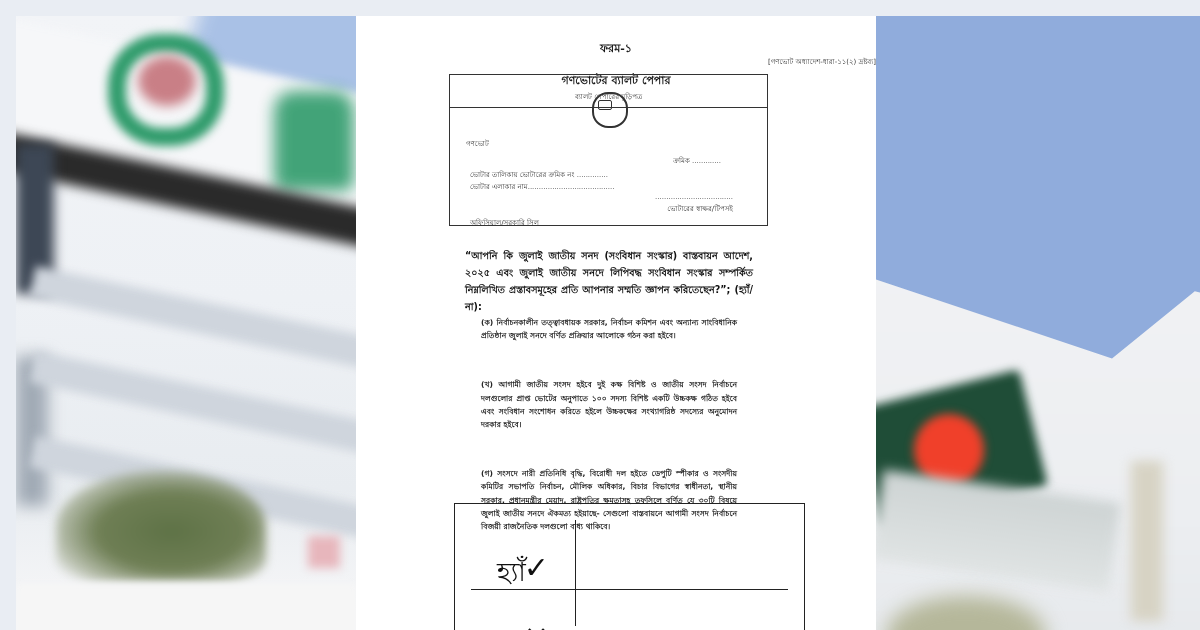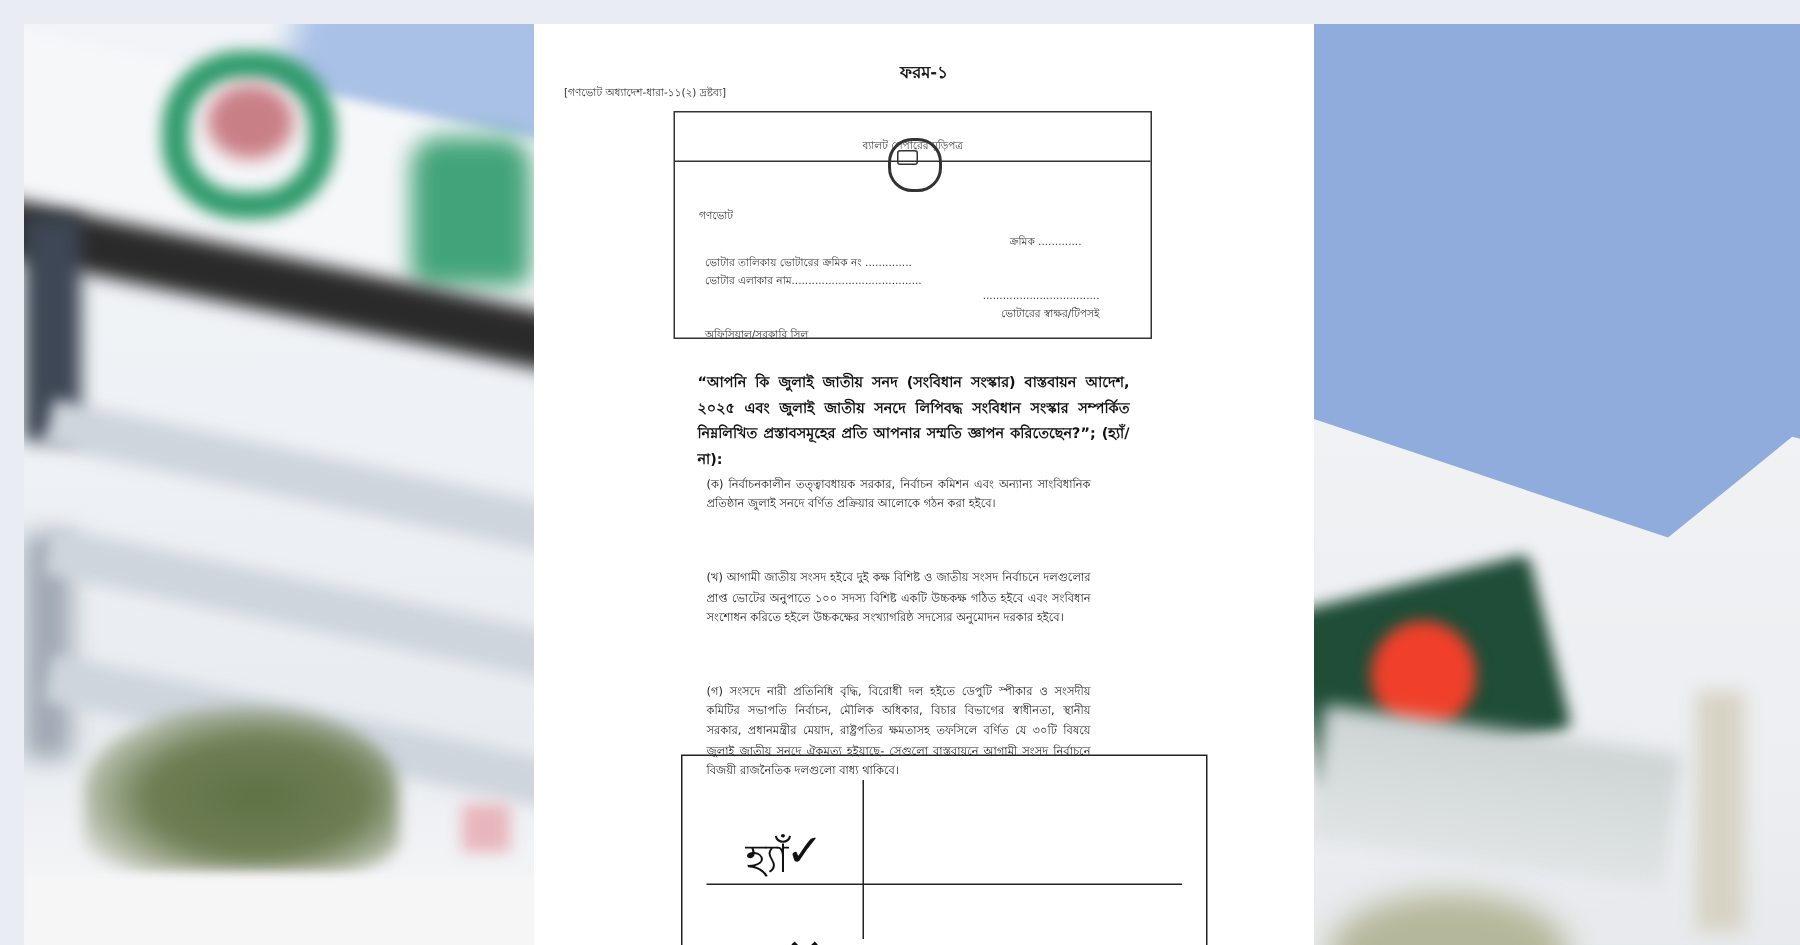--- a/index.html
+++ b/index.html
@@ -109,22 +109,22 @@
     .paper {
       position: absolute; left: 340px; top: 0; width: 520px; height: 630px;
       background: #ffffff;
       color: #1a1a1a;
     }
     .form-no {
       position: absolute; left: 0; top: 8px; width: 100%;
       text-align: center; font-size: 11px; font-weight: bold;
     }
     .form-ref {
-      position: absolute; left: 4px; top: 24px; width: 100%;
-      text-align: left; font-size: 7px; color: #333;
+      position: absolute; left: 16px; top: 24px; width: 100%;
+      text-align: right; font-size: 7px; color: #333;
     }
     .ballot-title {
       position: absolute; left: 0; top: 40px; width: 100%;
       text-align: center; font-size: 11px; font-weight: bold;
     }
 
     
     .counterfoil {
       position: absolute; left: 93px; top: 58px; width: 319px; height: 152px;
       border: 1.5px solid #333;
@@ -170,22 +170,22 @@
       font-size: 7px; text-align: center; line-height: 12px; color: #333;
     }
 
     
     .question {
       position: absolute; left: 93px; top: 215px; width: 320px;
       font-size: 9.6px; line-height: 17px; font-weight: bold; text-align: justify;
       color: #111;
     }
     .clauses {
-      position: absolute; left: 83px; top: 268px; width: 320px;
-      font-size: 7.6px; line-height: 13.2px; color: #222; text-align: justify;
+      position: absolute; left: 93px; top: 268px; width: 320px;
+      font-size: 7.6px; line-height: 13.2px; color: #222; text-align: justify; font-weight: bold;
     }
     .clause { margin-bottom: 4px; }
 
     
     .ballot-table {
       position: absolute; left: 98px; top: 487px; width: 351px; height: 140px;
       border: 1.5px solid #222;
       display: grid;
       grid-template-columns: 105px 1fr;
       grid-template-rows: 70px 1fr;
@@ -227,20 +227,21 @@
   <div class="flag"></div>
   <div class="flag-sun"></div>
   <div class="railing"></div>
   <div class="pillar"></div>
   <div class="tree"></div>
 </div>
 
 <div class="paper">
   <div class="form-no">ফরম-১</div>
   <div class="form-ref">[গণভোট অধ্যাদেশ-ধারা-১১(২) দ্রষ্টব্য]</div>
+  <div class="ballot-title">গণভোটের ব্যালট পেপার</div>
 
   <div class="counterfoil">
     <div class="cf-head">ব্যালট পেপারের মুড়িপত্র</div>
     <div class="seal"></div>
     <div class="seal-label">গণভোট</div>
     <div class="serial">ক্রমিক .............</div>
     <div class="line1">ভোটার তালিকায় ভোটারের ক্রমিক নং ..............</div>
     <div class="line2">ভোটার এলাকার নাম.......................................</div>
     <div class="sig-dots">...................................</div>
     <div class="sig-label">ভোটারের স্বাক্ষর/টিপসই</div>

